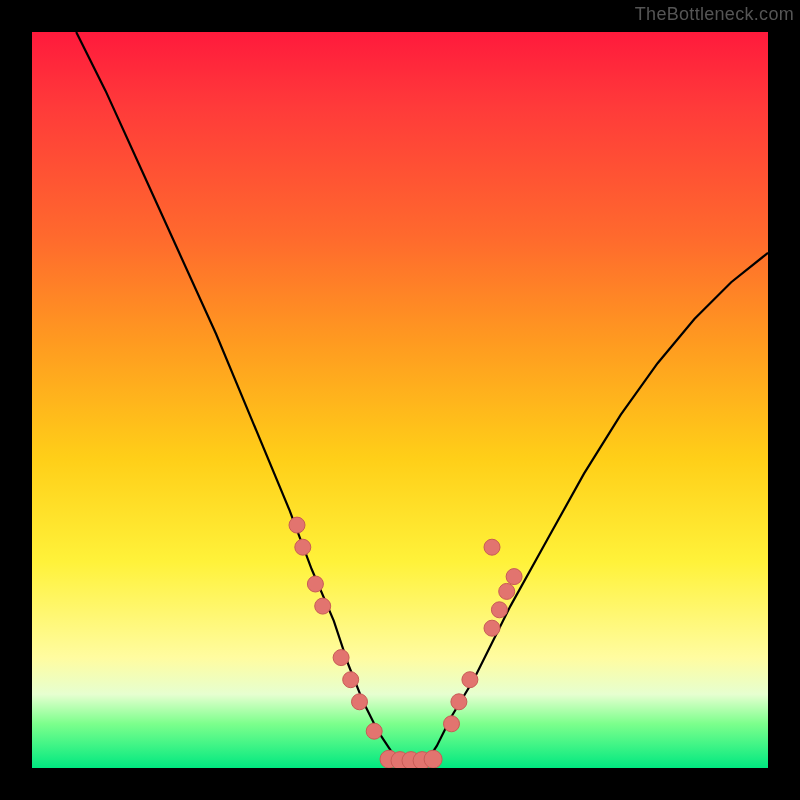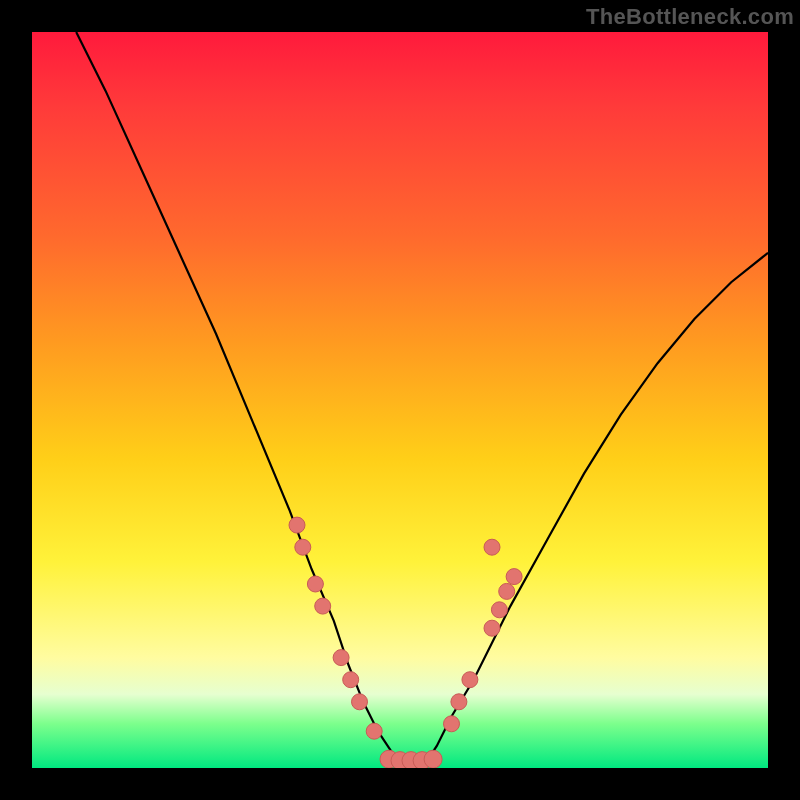--- a/index.html
+++ b/index.html
@@ -35,22 +35,22 @@
       #e6ffd0 90%,
       #7cff8c 94%,
       #00e880 100%
     );
   }
   .watermark {
     position: absolute;
     right: 6px;
     top: 4px;
     color: #555;
-    font-size: 22px;
-    font-weight: 700;
+    font-size: 18px;
+    font-weight: 400;
     letter-spacing: 0.3px;
     user-select: none;
   }
   svg.curve {
     position: absolute;
     left: 0;
     top: 0;
     width: 736px;
     height: 736px;
   }

